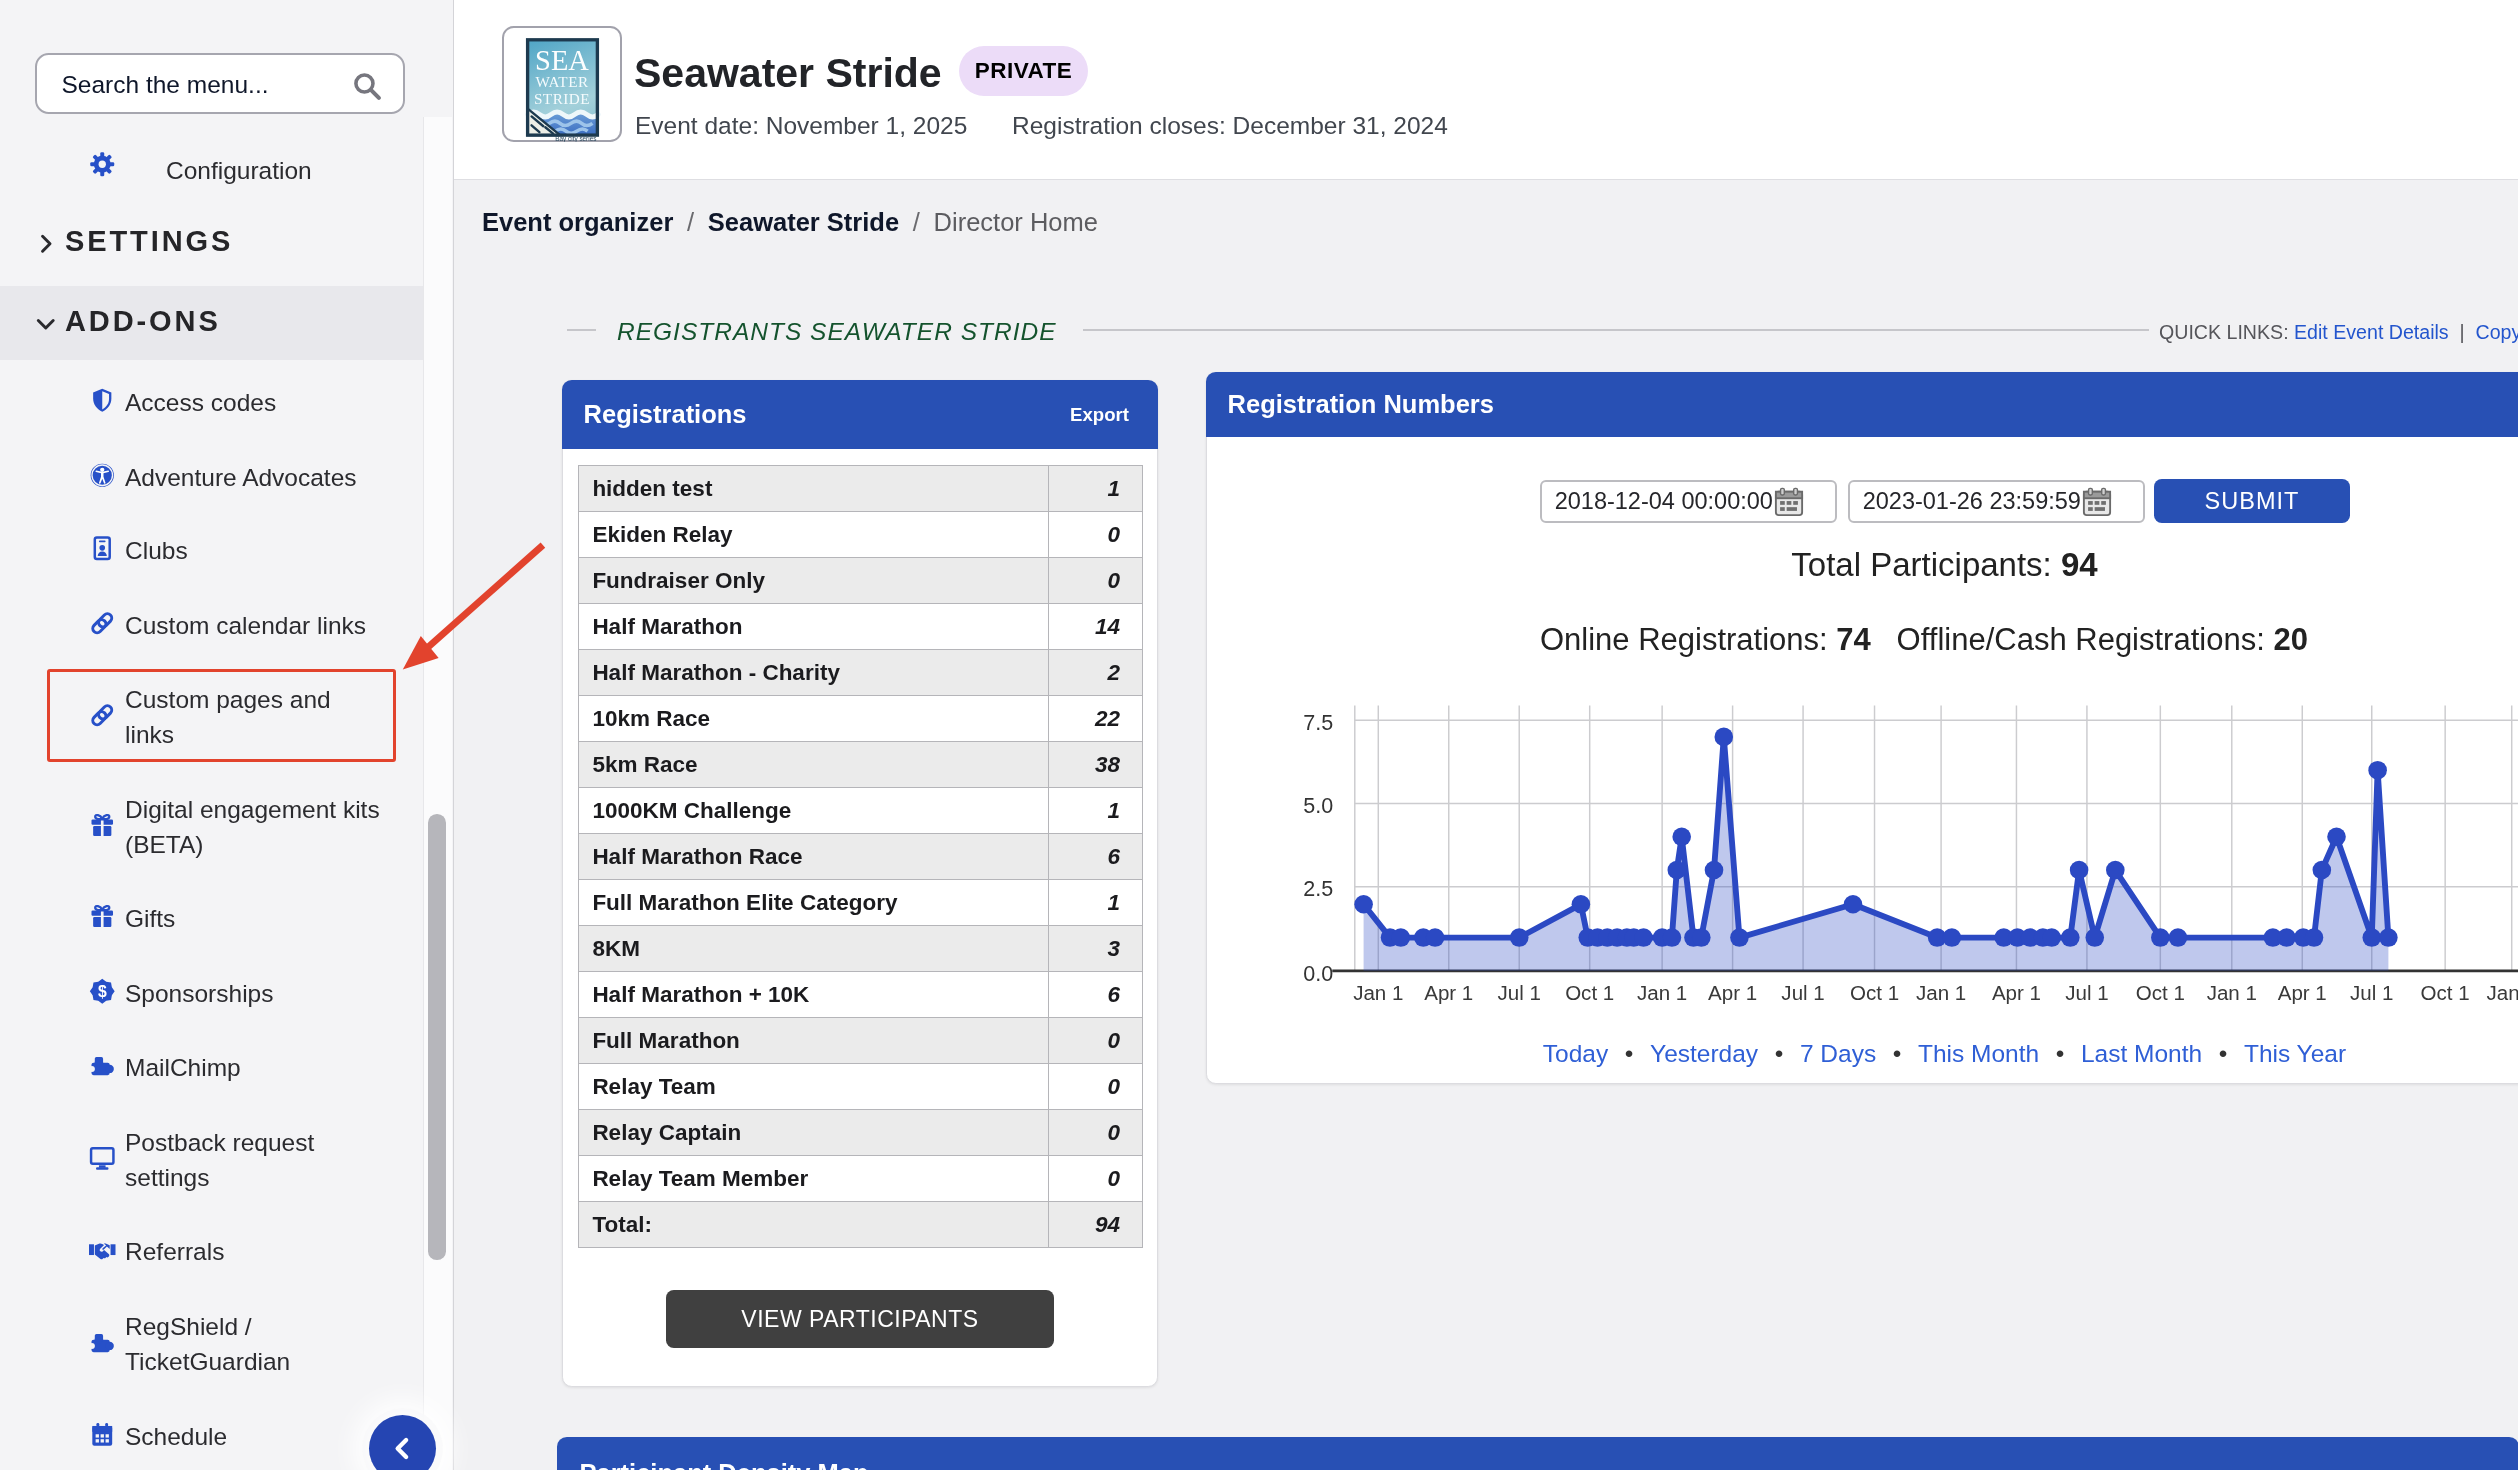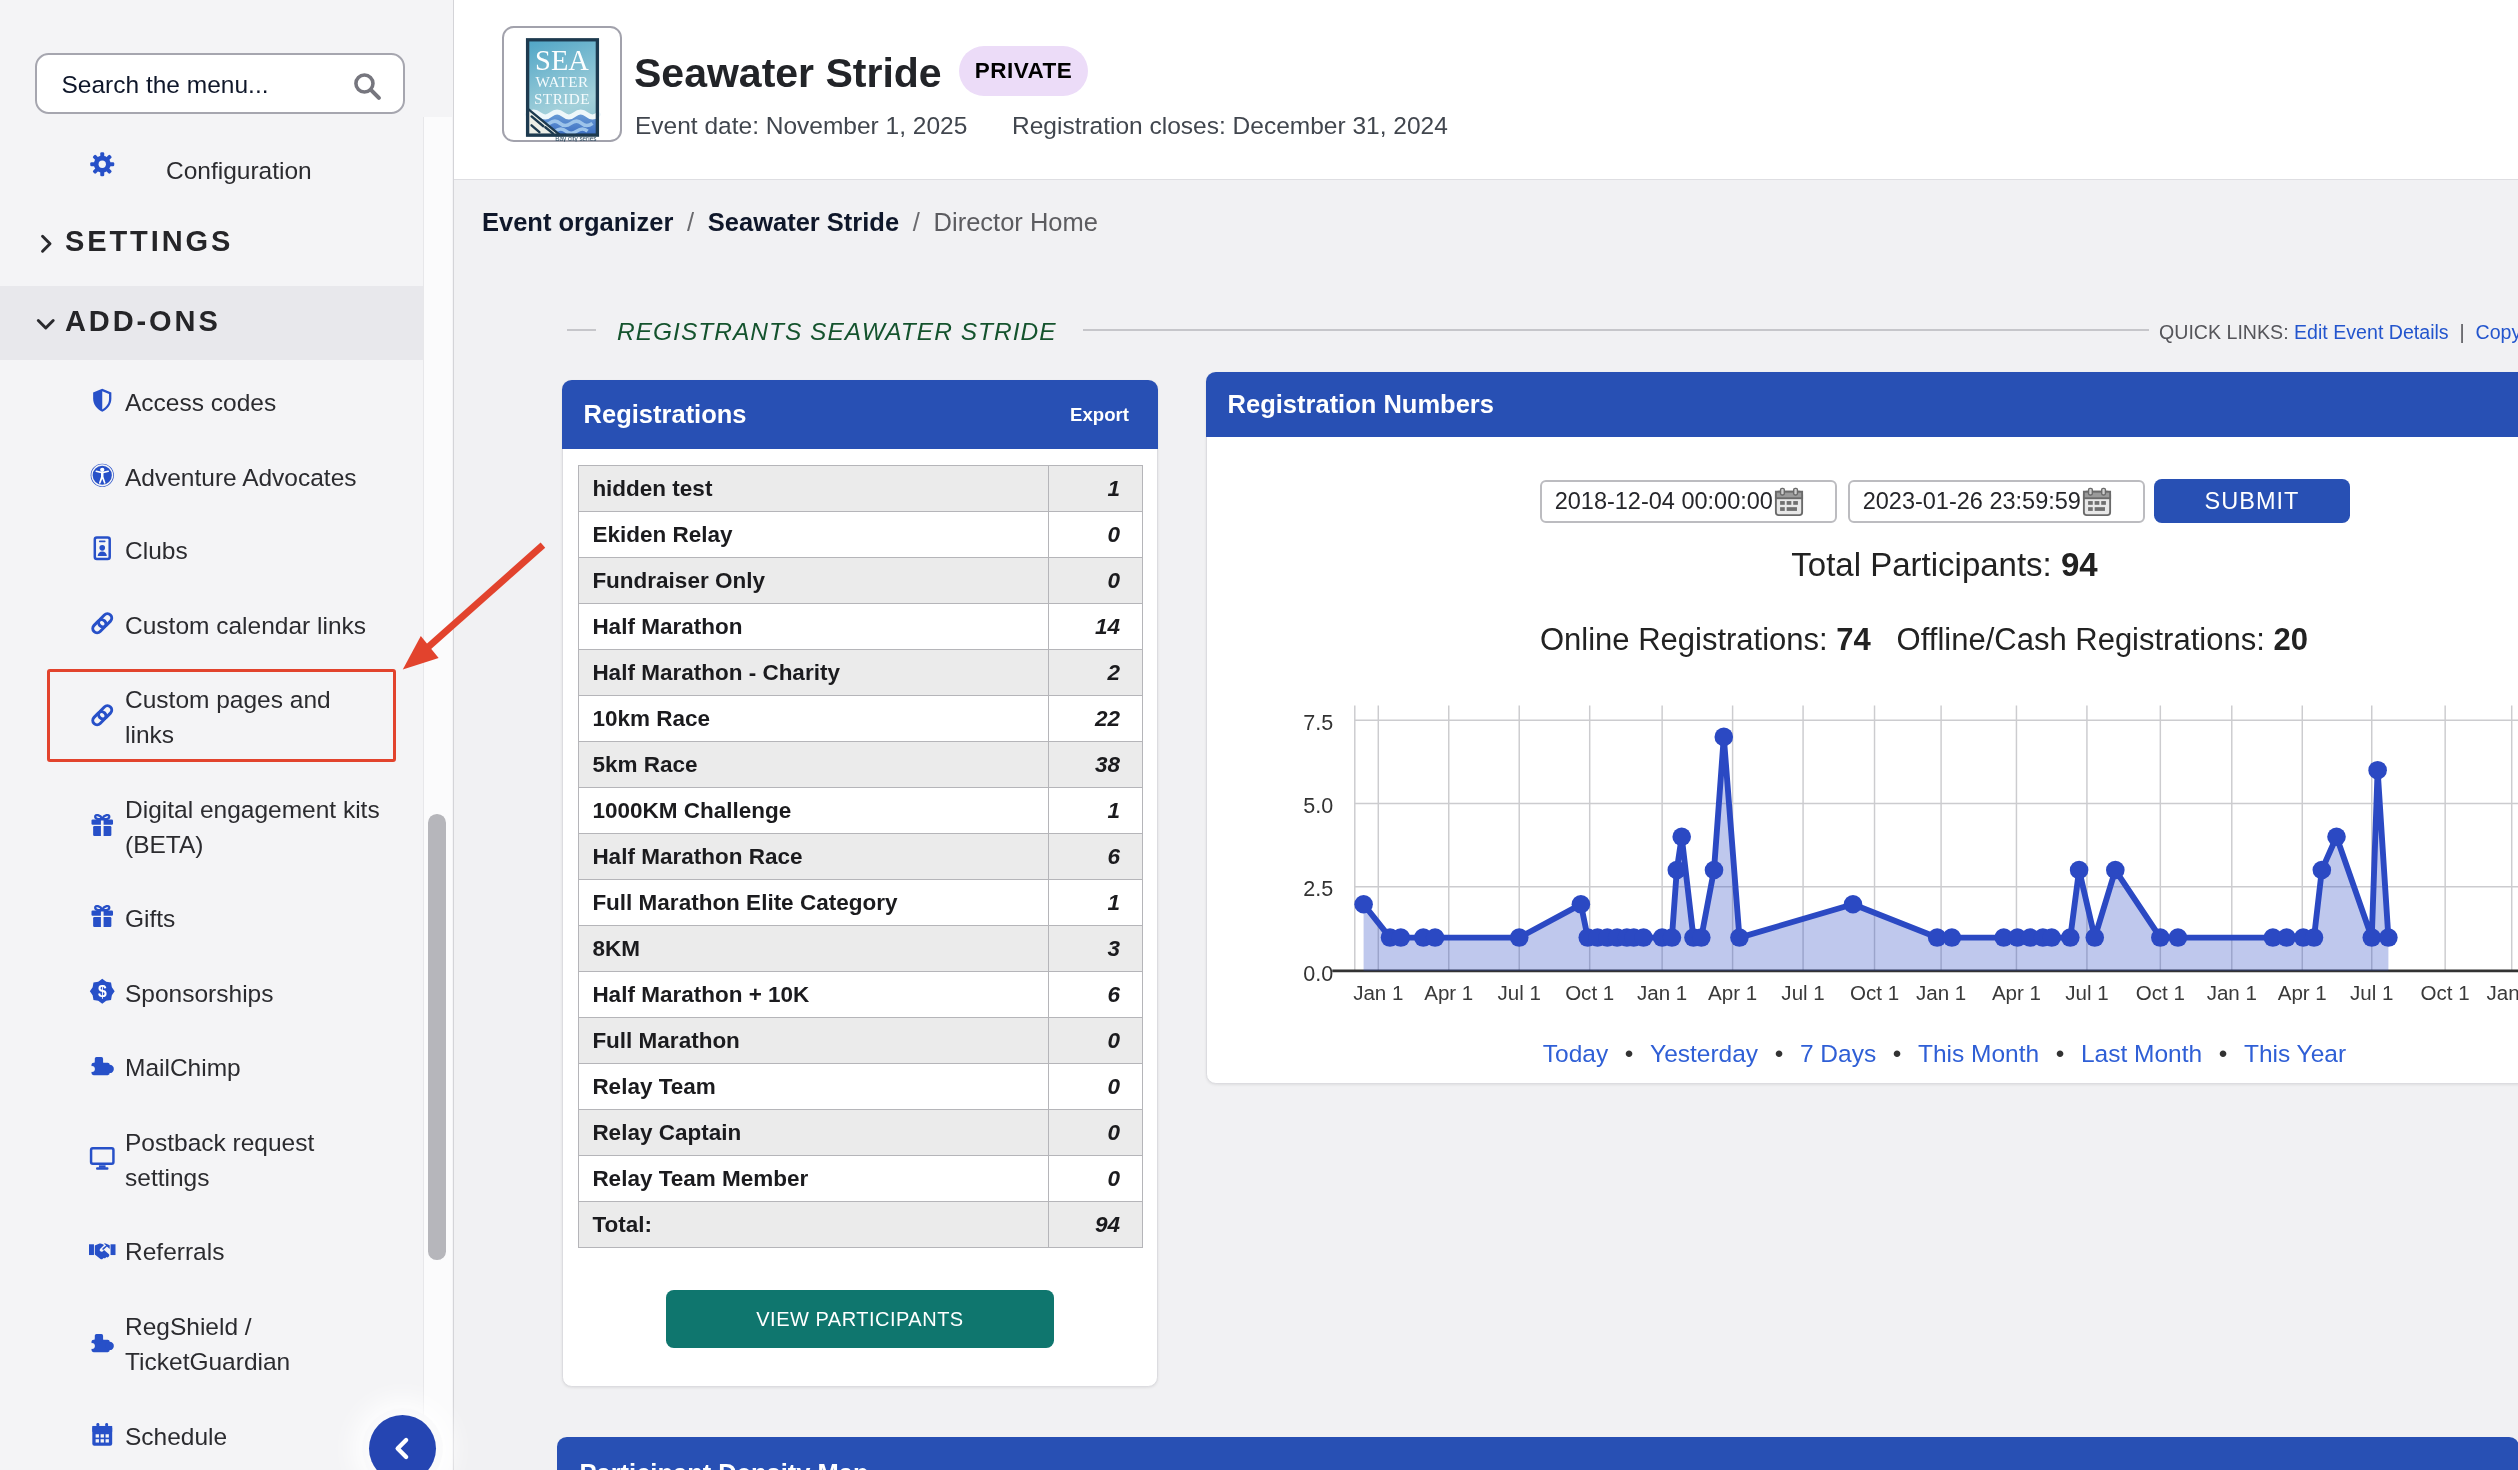--- a/index.html
+++ b/index.html
@@ -45,21 +45,21 @@
   
   .card { position:absolute; background:#fff; border:1px solid #dcdce0; border-radius:9.8px; box-shadow:0 1px 2.9px rgba(0,0,0,.08); }
   .chead { position:absolute; left:-1px; top:-1px; right:-1px; height:69px; background:#2850b4; border-radius:9.8px 9.8px 0 0; color:#fff; font-size:25.5px; font-weight:bold; line-height:69px; padding-left:21.6px; }
 
   #regcard { left:562px; top:380px; width:596px; height:1007px; }
   #regcard .export { position:absolute; right:29px; top:0; font-size:18.6px; }
   table#regtable { position:absolute; left:14.7px; top:84px; width:565px; border-collapse:collapse; }
   #regtable td { border:1px solid #b5b5b9; height:46px; font-size:22.5px; font-weight:bold; color:#1b1b1e; padding:0 0 0 13.7px; }
   #regtable td.num { width:94px; text-align:right; font-style:italic; padding:0 21.6px 0 0; }
   #regtable tr:nth-child(odd) { background:#ebebeb; }
-  #viewbtn { position:absolute; left:103px; top:909px; width:388px; height:58px; background:#0f766e; border-radius:7.8px; color:#fff; font-size:20px; text-align:center; line-height:58px; letter-spacing:0.5px; }
+  #viewbtn { position:absolute; left:103px; top:909px; width:388px; height:58px; background:#404040; border-radius:7.8px; color:#fff; font-size:23px; text-align:center; line-height:58px; letter-spacing:0.5px; }
 
   #numcard { left:1206px; top:372px; width:1476px; height:712px; }
   #numcard .chead { height:65px; line-height:65px; }
   .dinput { position:absolute; top:107px; width:297px; height:43px; background:#fff; border:2px solid #bcbcc0; border-radius:5.9px; font-size:23.5px; color:#26262a; line-height:39px; padding-left:12.7px; }
   .dinput svg { position:absolute; right:31px; top:4.9px; }
   #submitbtn { position:absolute; left:947px; top:106px; width:196px; height:44px; background:#2850b4; border-radius:7.8px; color:#fff; font-size:23.5px; text-align:center; line-height:44px; letter-spacing:1px; }
   #tpart { position:absolute; left:0; top:173px; width:1475px; text-align:center; font-size:33px; color:#222; }
   #olreg { position:absolute; left:-20.6px; top:249px; width:1475px; text-align:center; font-size:31px; color:#222; }
   #chartsvg { position:absolute; left:0; top:314px; }
   #rangelinks { position:absolute; left:0; top:667px; width:1475px; text-align:center; font-size:24.5px; color:#333; }

